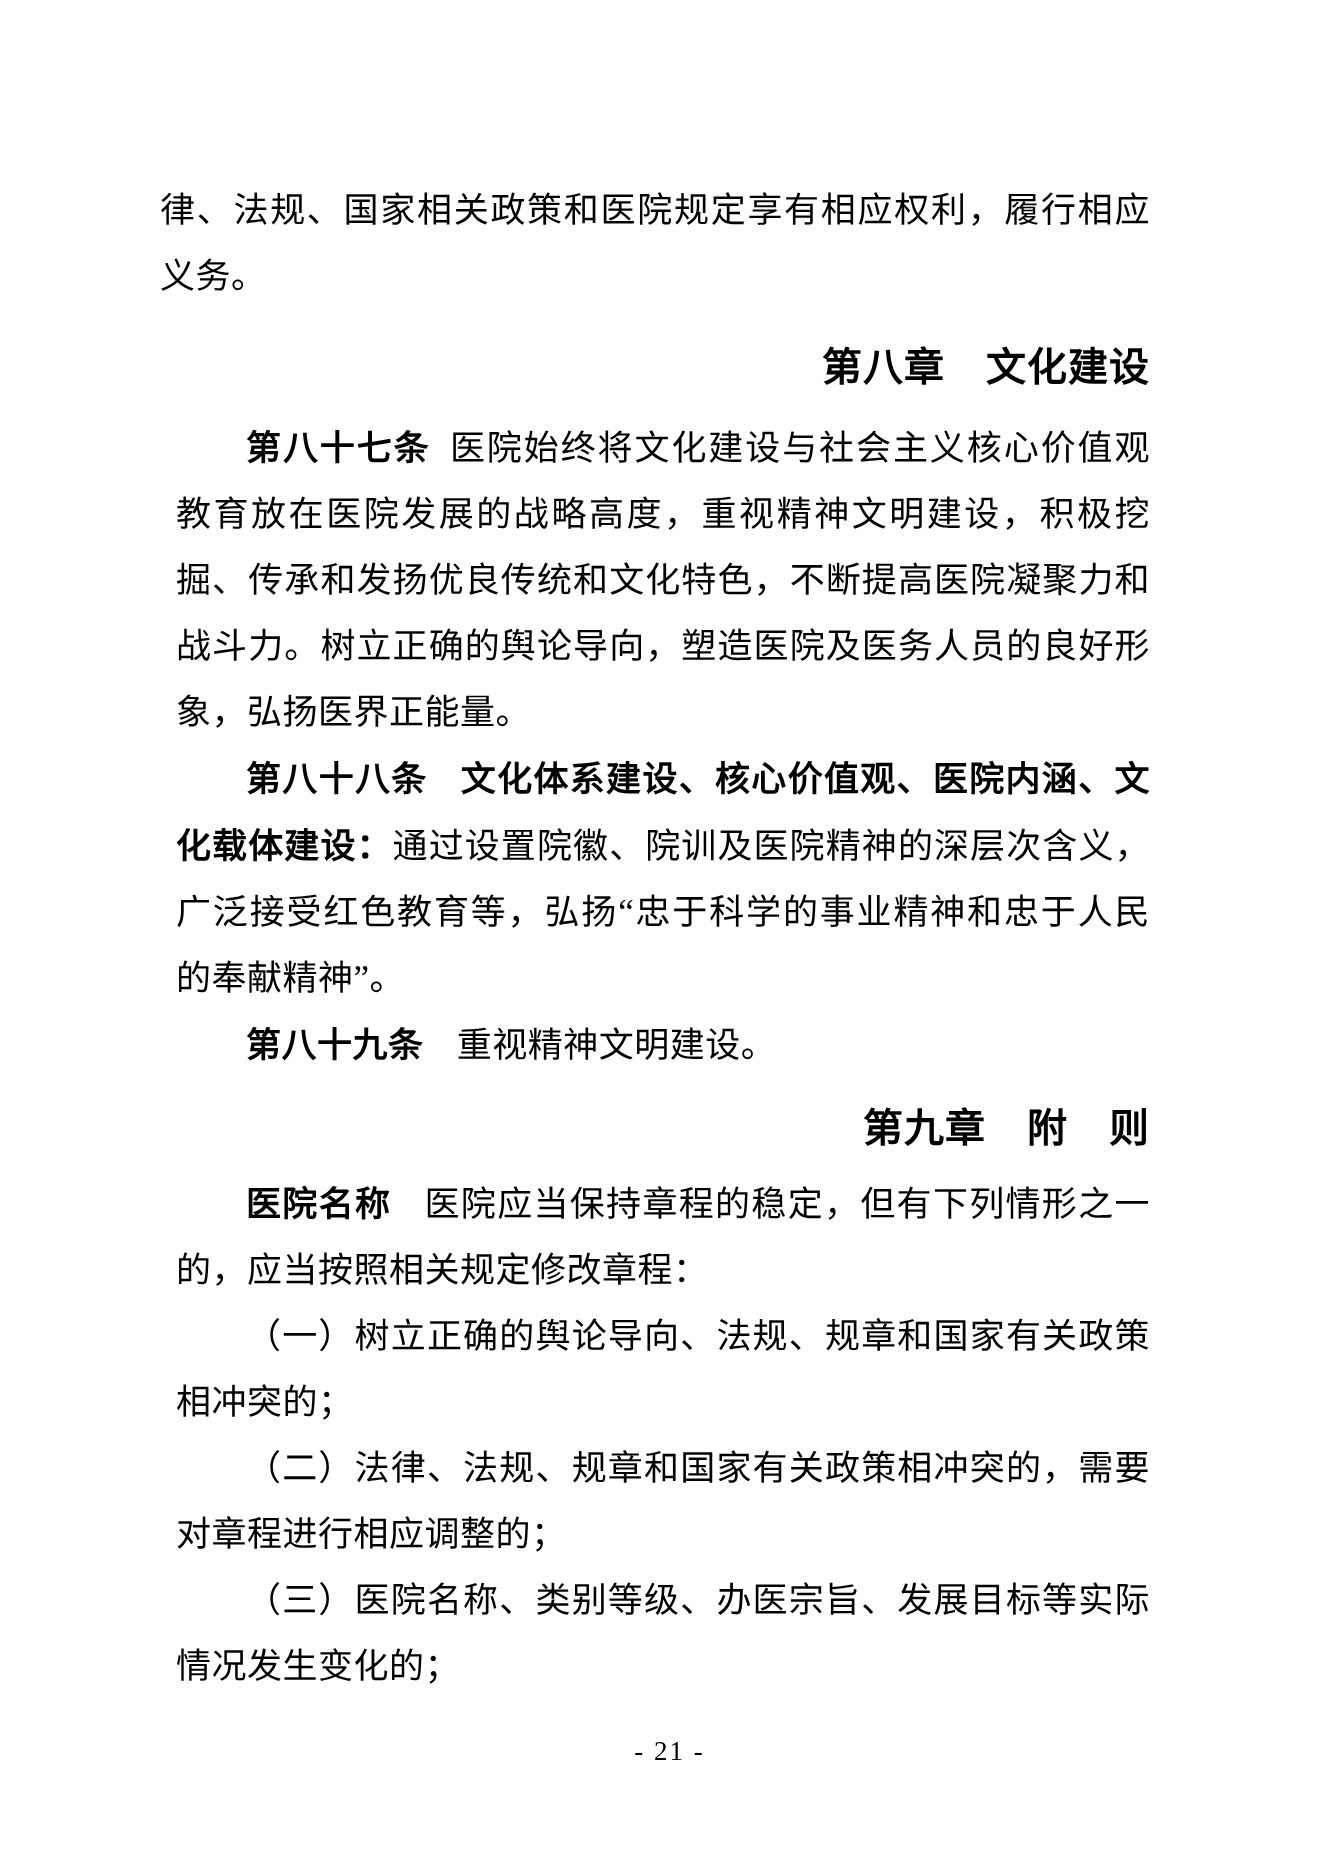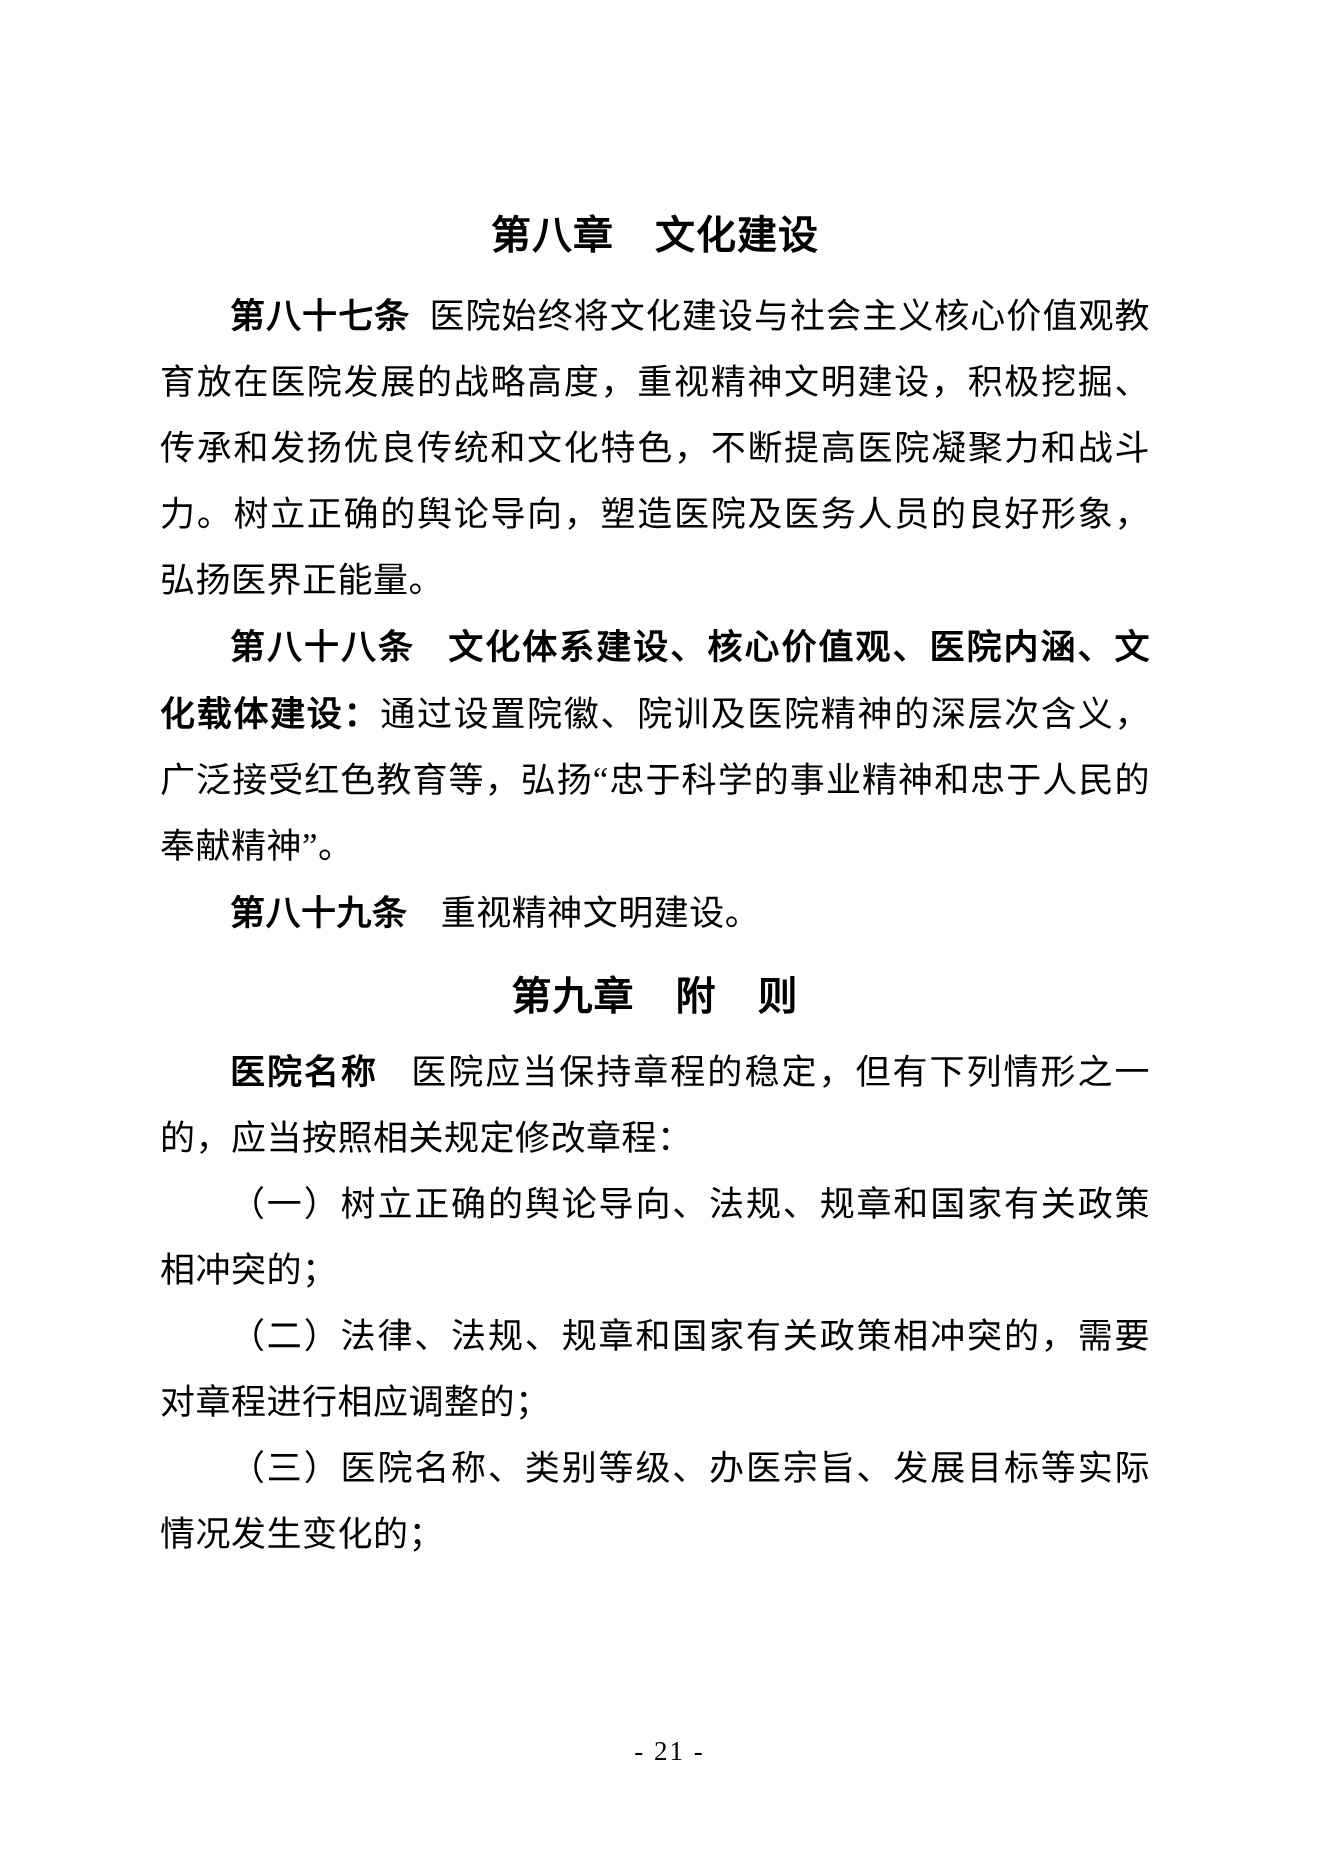--- a/index.html
+++ b/index.html
@@ -26,27 +26,28 @@
   .para {
     margin: 0;
     font-size: 35px;
     line-height: 66px;
     text-align: justify;
     letter-spacing: 0.5px;
     word-break: break-all;
   }
   .para.indent {
     text-indent: 70px;
+    margin-left: 16px;
   }
   .chapter-heading {
     font-family: "Liberation Sans", sans-serif;
     font-weight: bold;
     font-size: 40px;
     line-height: 66px;
-    text-align: center;
+    text-align: right;
     letter-spacing: 1px;
     margin: 24px 0 15px 0;
   }
   .chapter-heading.second {
     margin: 16px 0 10px 0;
   }
   .article-number {
     font-family: "Liberation Sans", sans-serif;
     font-weight: bold;
   }
@@ -67,20 +68,21 @@
     letter-spacing: 2px;
     font-family: "Liberation Serif", serif;
   }
 </style>
 </head>
 <body>
 
 <div class="page">
   <div class="content">
 
+    <p class="para"><span>律、法规、国家相关政策和医院规定享有相应权利，履行相应义务。</span></p>
 
     <h2 class="chapter-heading">第八章　文化建设</h2>
 
     <p class="para indent"><span class="article-number gap-sm">第八十七条</span><span>医院始终将文化建设与社会主义核心价值观教育放在医院发展的战略高度，重视精神文明建设，积极挖掘、传承和发扬优良传统和文化特色，不断提高医院凝聚力和战斗力。树立正确的舆论导向，塑造医院及医务人员的良好形象，弘扬医界正能量。</span></p>
 
     <p class="para indent"><span class="article-number gap-md">第八十八条</span><span class="bold-term">文化体系建设、核心价值观、医院内涵、文化载体建设：</span><span>通过设置院徽、院训及医院精神的深层次含义，广泛接受红色教育等，弘扬“忠于科学的事业精神和忠于人民的奉献精神”。</span></p>
 
     <p class="para indent"><span class="article-number gap-md">第八十九条</span><span>重视精神文明建设。</span></p>
 
     <h2 class="chapter-heading second">第九章　附　则</h2>

